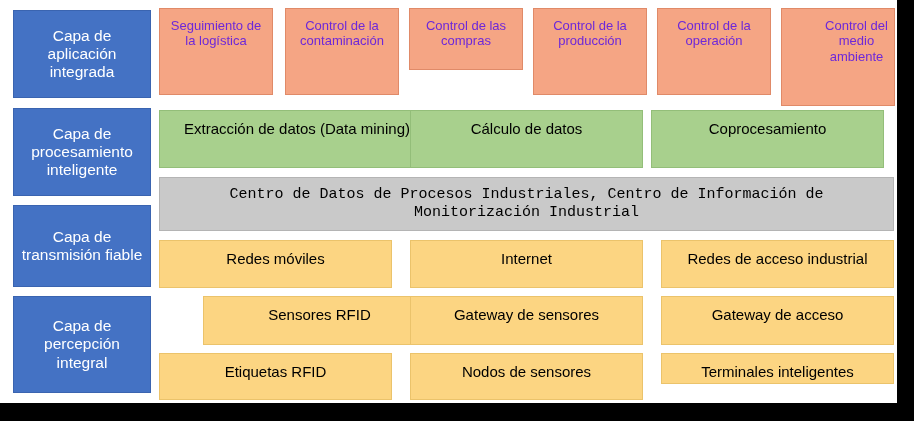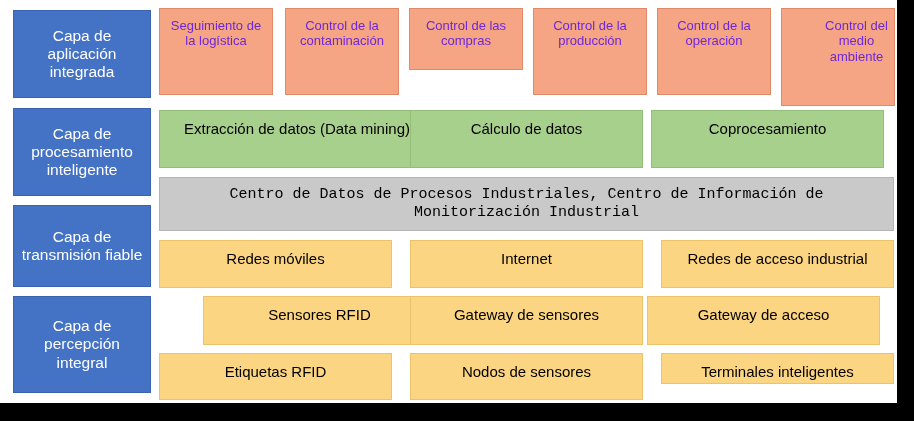--- a/index.html
+++ b/index.html
@@ -137,21 +137,21 @@
     <div class="box net-box" style="left:661px; top:240px; width:233px; height:48px;">
       <span class="txt">Redes de acceso industrial</span>
     </div>
 
     <div class="box net-box" style="left:159px; top:296px; width:233px; height:49px;margin-left:44px;">
       <span class="txt">Sensores RFID</span>
     </div>
     <div class="box net-box" style="left:410px; top:296px; width:233px; height:49px;">
       <span class="txt">Gateway de sensores</span>
     </div>
-    <div class="box net-box" style="left:647px; top:296px; width:233px; height:49px;">
+    <div class="box net-box" style="left:661px; top:296px; width:233px; height:49px;">
       <span class="txt">Gateway de acceso</span>
     </div>
 
     <div class="box net-box" style="left:159px; top:353px; width:233px; height:47px;">
       <span class="txt">Etiquetas RFID</span>
     </div>
     <div class="box net-box" style="left:410px; top:353px; width:233px; height:47px;justify-content:flex-end;">
       <span class="txt">Nodos de sensores</span>
     </div>
     <div class="box net-box" style="left:661px; top:353px; width:233px; height:31px;">

